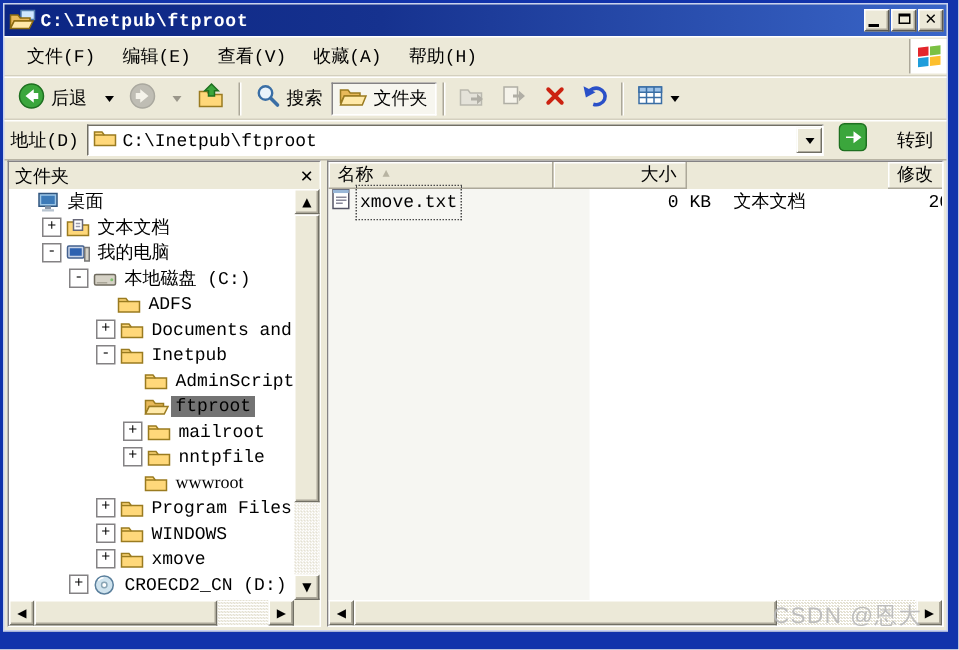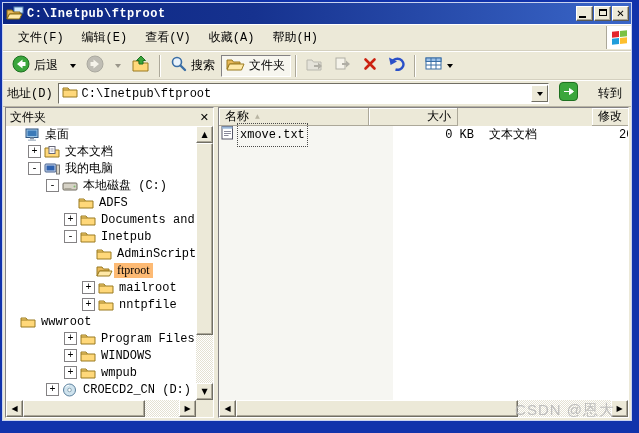--- a/index.html
+++ b/index.html
@@ -54,21 +54,21 @@
   #tree-head{height:18px;background:#ece9d8;display:flex;align-items:center;justify-content:space-between;
     padding:0 4px;border-bottom:1px solid #aca899;}
   #tree-head .x{font-family:"DejaVu Sans",sans-serif;font-weight:bold;font-size:11px;}
   #tree-body{position:absolute;left:0;top:18px;right:17px;bottom:17px;overflow:hidden;background:#fff;}
   .trow{height:17px;display:flex;align-items:center;white-space:nowrap;}
   .texp{width:11px;height:11px;flex:0 0 auto;border:1px solid #848284;background:#fff;
     display:flex;align-items:center;justify-content:center;font-size:10px;line-height:9px;margin-right:3px;}
   .texp-slot{width:14px;flex:0 0 auto;}
   .ticon2{width:18px;flex:0 0 auto;display:flex;align-items:center;}
   .tlabel{padding:0 3px;}
-  .tlabel.sel{background:#fdba74;font-family:Liberation Serif, serif;}
+  .tlabel.sel{background:#737373;}
   
   .sb-btn{width:17px;height:17px;background:#ece9d8;border:1px solid;border-color:#fff #716f64 #716f64 #fff;
     box-shadow:inset -1px -1px 0 #aca899;display:flex;align-items:center;justify-content:center;
     font-size:8px;box-sizing:border-box;color:#000;font-family:"DejaVu Sans",sans-serif;}
   .sb-thumb{background:#ece9d8;border:1px solid;border-color:#fff #716f64 #716f64 #fff;
     box-shadow:inset -1px -1px 0 #aca899;box-sizing:border-box;}
   .sb-track{background:#fff;background-image:conic-gradient(#e4e1d2 25%,transparent 25% 50%,#e4e1d2 50% 75%,transparent 75%);background-size:2px 2px;}
   #tree-vsb{position:absolute;top:18px;right:0;width:17px;bottom:17px;display:flex;flex-direction:column;}
   #tree-vsb .sb-thumb{height:192px;}
   #tree-vsb .sb-track{flex:1;}
@@ -357,21 +357,21 @@
             <div class="trow" style="padding-left: 76px;">
               <span class="texp">+</span>
               <span class="ticon2">
                 <svg width="16" height="13" viewBox="0 0 16 13">
                   <path d="M1 3 L6 3 L7.5 5 L15 5 L15 12 L1 12 Z" fill="#ffd87a" stroke="#9a7b20"></path>
                   <path d="M1 5 L7.5 5" stroke="#9a7b20"></path>
                 </svg>
               </span>
               <span class="tlabel">nntpfile</span>
             </div>
-            <div class="trow" style="">
+            <div class="trow" style="padding-left: 76px; font-family: Liberation Serif, serif;">
               <span class="texp-slot"></span>
               <span class="ticon2">
                 <svg width="16" height="13" viewBox="0 0 16 13">
                   <path d="M1 3 L6 3 L7.5 5 L15 5 L15 12 L1 12 Z" fill="#ffd87a" stroke="#9a7b20"></path>
                   <path d="M1 5 L7.5 5" stroke="#9a7b20"></path>
                 </svg>
               </span>
               <span class="tlabel">wwwroot</span>
             </div>
             <div class="trow" style="padding-left: 58px;">
@@ -395,21 +395,21 @@
               <span class="tlabel">WINDOWS</span>
             </div>
             <div class="trow" style="padding-left: 58px;">
               <span class="texp">+</span>
               <span class="ticon2">
                 <svg width="16" height="13" viewBox="0 0 16 13">
                   <path d="M1 3 L6 3 L7.5 5 L15 5 L15 12 L1 12 Z" fill="#ffd87a" stroke="#9a7b20"></path>
                   <path d="M1 5 L7.5 5" stroke="#9a7b20"></path>
                 </svg>
               </span>
-              <span class="tlabel">wmpub</span>
+              <span class="tlabel">xmove</span>
             </div>
             <div class="trow" style="padding-left: 40px;">
               <span class="texp">+</span>
               <span class="ticon2">
                 <svg width="15" height="14" viewBox="0 0 15 14">
                   <circle cx="7.5" cy="7" r="6" fill="#cfe3ee" stroke="#5a7f9c"></circle>
                   <circle cx="7.5" cy="7" r="1.8" fill="#fff" stroke="#8aa5b5"></circle>
                   <path d="M3.5 4 A5 5 0 0 1 7 2.2" stroke="#fff" fill="none"></path>
                 </svg>
               </span>

